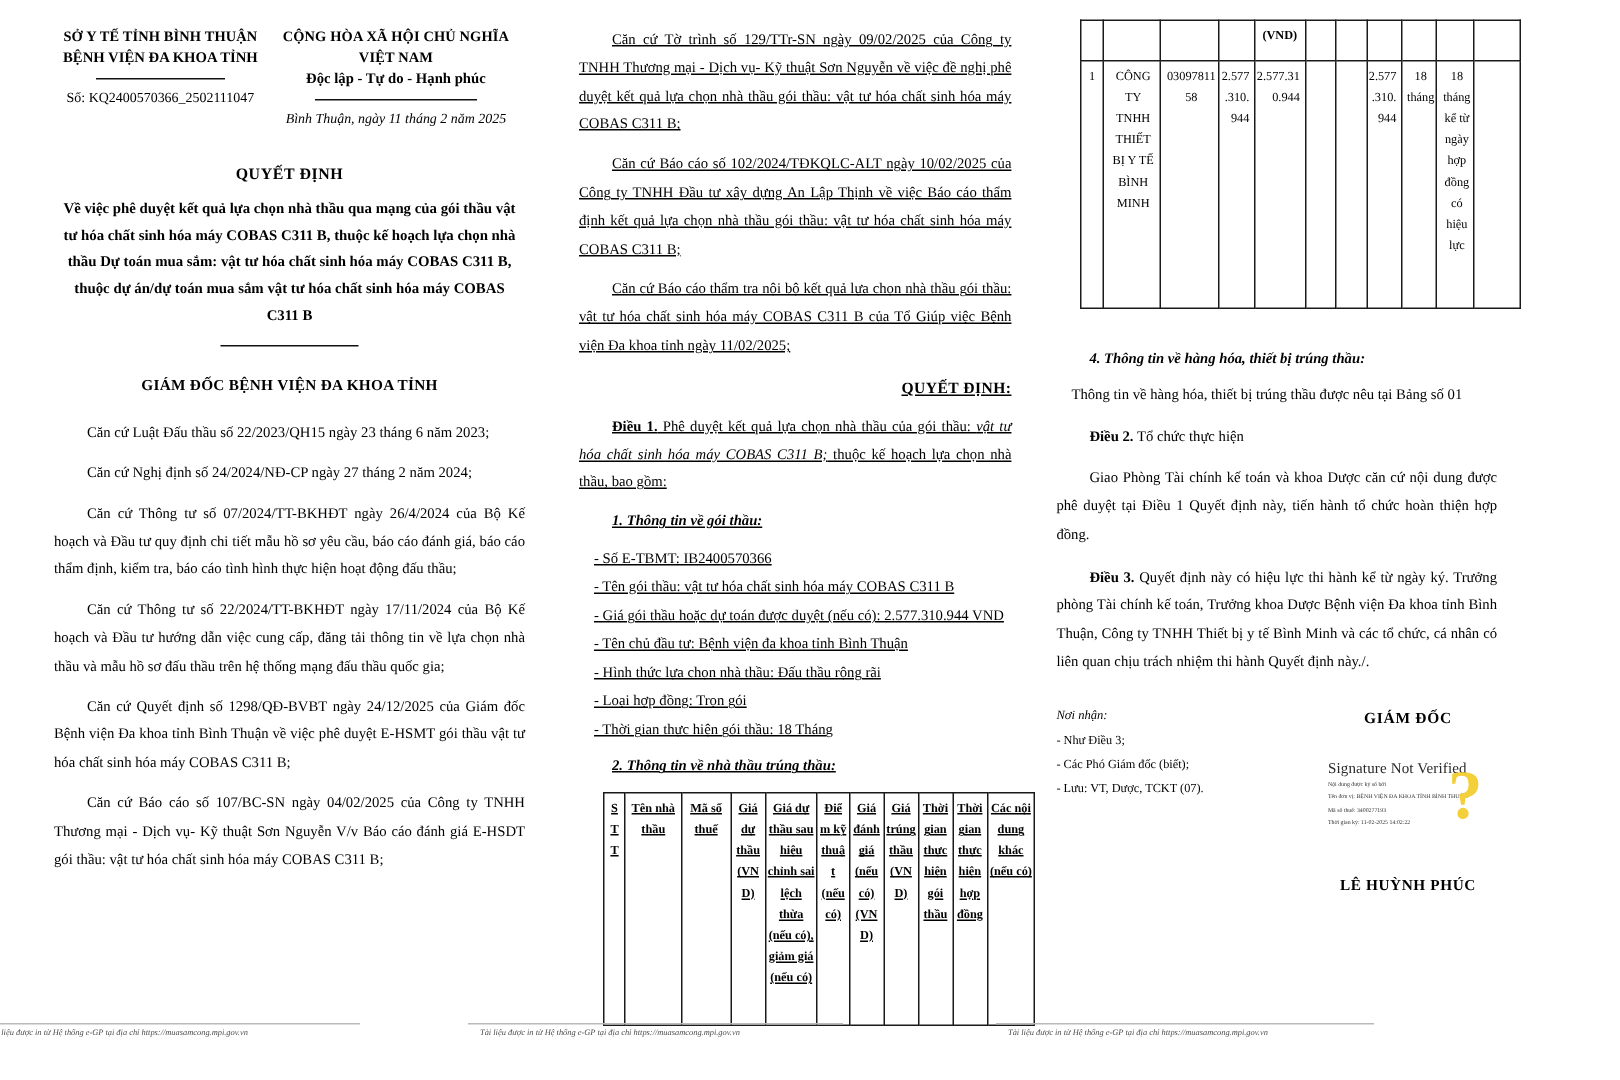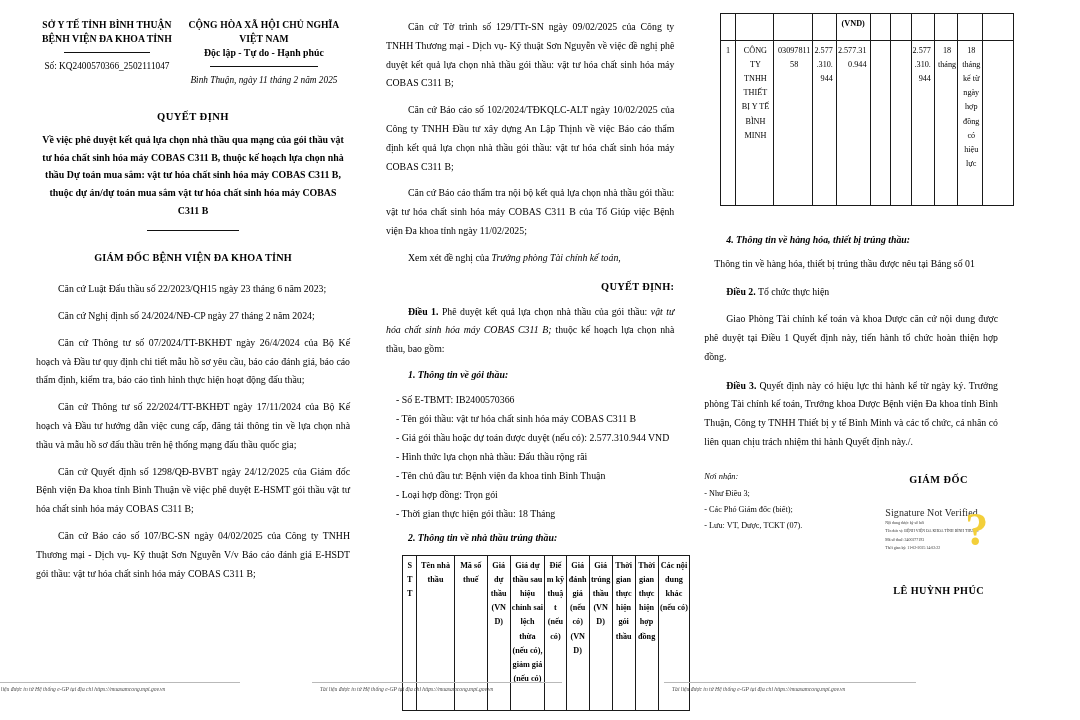--- a/index.html
+++ b/index.html
@@ -25,21 +25,21 @@
     display: flex;
     width: 1020px;
     height: 676px;
     box-sizing: border-box;
   }
   .col {
     box-sizing: border-box;
     position: relative;
   }
   .col1 { width: 372px; padding: 18px 22px 0 36px; }
-  .col2 { width: 346px; padding: 18px 14px 0 14px; }
+  .col2 { width: 346px; padding: 18px 14px 0 14px; text-decoration: underline; }
   .col3 { width: 362px; padding: 13px 22px 0 16px; }
 
   
   .doc-header {
     display: flex;
     justify-content: space-between;
     align-items: flex-start;
   }
   .hdr-left { width: 150px; text-align: center; }
   .hdr-right { width: 182px; text-align: center; }
@@ -287,36 +287,33 @@
       <p class="body">Căn cứ Thông tư số 22/2024/TT-BKHĐT ngày 17/11/2024 của Bộ Kế hoạch và Đầu tư hướng dẫn việc cung cấp, đăng tải thông tin về lựa chọn nhà thầu và mẫu hồ sơ đấu thầu trên hệ thống mạng đấu thầu quốc gia;</p>
       <p class="body">Căn cứ Quyết định số 1298/QĐ-BVBT ngày 24/12/2025 của Giám đốc Bệnh viện Đa khoa tỉnh Bình Thuận về việc phê duyệt E-HSMT gói thầu vật tư hóa chất sinh hóa máy COBAS C311 B;</p>
       <p class="body">Căn cứ Báo cáo số 107/BC-SN ngày 04/02/2025 của Công ty TNHH Thương mại - Dịch vụ- Kỹ thuật Sơn Nguyễn V/v Báo cáo đánh giá E-HSDT gói thầu: vật tư hóa chất sinh hóa máy COBAS C311 B;</p>
     </div>
 
     <div class="col col2">
       <p class="body">Căn cứ Tờ trình số 129/TTr-SN ngày 09/02/2025 của Công ty TNHH Thương mại - Dịch vụ- Kỹ thuật Sơn Nguyễn về việc đề nghị phê duyệt kết quả lựa chọn nhà thầu gói thầu: vật tư hóa chất sinh hóa máy COBAS C311 B;</p>
       <p class="body">Căn cứ Báo cáo số 102/2024/TĐKQLC-ALT ngày 10/02/2025 của Công ty TNHH Đầu tư xây dựng An Lập Thịnh về việc Báo cáo thẩm định kết quả lựa chọn nhà thầu gói thầu: vật tư hóa chất sinh hóa máy COBAS C311 B;</p>
       <p class="body">Căn cứ Báo cáo thẩm tra nội bộ kết quả lựa chọn nhà thầu gói thầu: vật tư hóa chất sinh hóa máy COBAS C311 B của Tổ Giúp việc Bệnh viện Đa khoa tỉnh ngày 11/02/2025;</p>
 
-      <p class="body">
-        <span>Xem xét đề nghị của </span><span class="ital">Trưởng phòng Tài chính kế toán,</span>
-      </p>
 
       <div class="qd-colon">QUYẾT ĐỊNH:</div>
 
       <p class="body">
         <span class="bold">Điều 1.</span><span> Phê duyệt kết quả lựa chọn nhà thầu của gói thầu: </span><span class="ital">vật tư hóa chất sinh hóa máy COBAS C311 B;</span><span> thuộc kế hoạch lựa chọn nhà thầu, bao gồm:</span>
       </p>
 
       <div class="sect-head">1. Thông tin về gói thầu:</div>
       <div class="bullet">- Số E-TBMT: IB2400570366</div>
       <div class="bullet">- Tên gói thầu: vật tư hóa chất sinh hóa máy COBAS C311 B</div>
       <div class="bullet">- Giá gói thầu hoặc dự toán được duyệt (nếu có): 2.577.310.944 VND</div>
+      <div class="bullet">- Tên chủ đầu tư: Bệnh viện đa khoa tỉnh Bình Thuận</div>
       <div class="bullet">- Hình thức lựa chọn nhà thầu: Đấu thầu rộng rãi</div>
-      <div class="bullet">- Tên chủ đầu tư: Bệnh viện đa khoa tỉnh Bình Thuận</div>
       <div class="bullet">- Loại hợp đồng: Trọn gói</div>
       <div class="bullet">- Thời gian thực hiện gói thầu: 18 Tháng</div>
 
       <div class="sect-head" style="margin-top:7px">2. Thông tin về nhà thầu trúng thầu:</div>
 
       <table class="bid head-tbl">
         <colgroup>
           <col style="width:5%">
             <col style="width:13%">
             <col style="width:11.5%">

